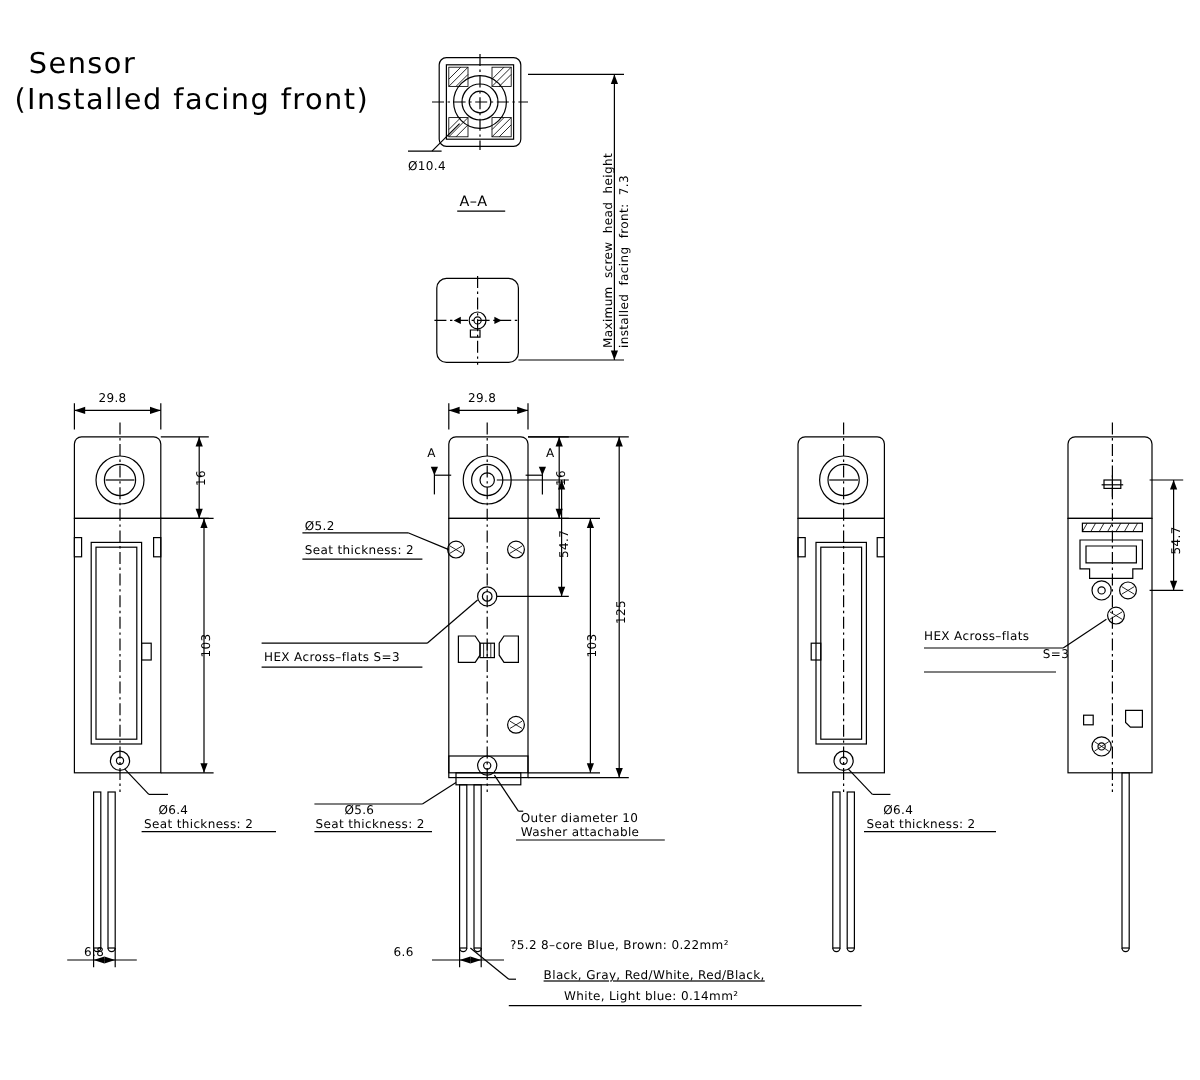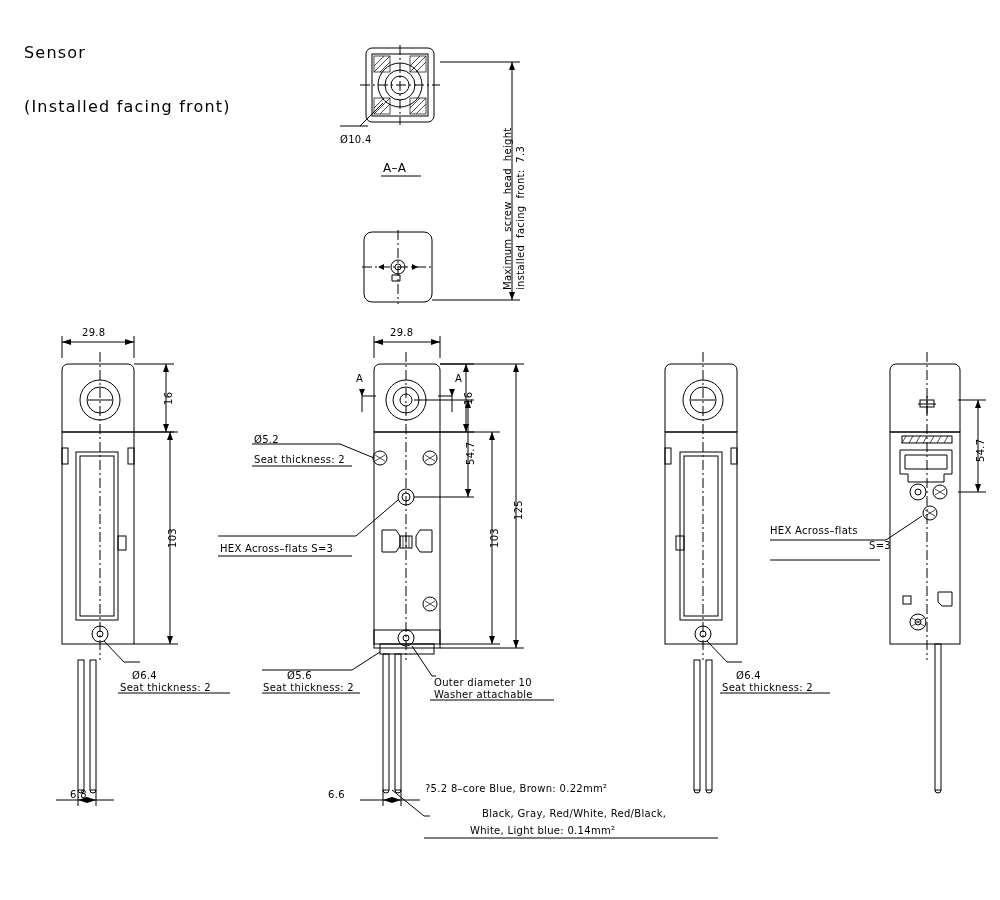--- a/index.html
+++ b/index.html
@@ -30,21 +30,21 @@
   .lbl {
     position: absolute;
     font-family: "DejaVu Sans", sans-serif;
     font-size: 10px;
     letter-spacing: 0.3px;
     white-space: pre;
     line-height: 12px;
     color: #000;
   }
   .lbl.big {
-    font-size: 16px;
+    font-size: 24px;
     letter-spacing: 1.2px;
     line-height: 26px;
   }
   .lbl.rot {
     transform-origin: 0 0;
     transform: rotate(-90deg);
   }
 </style>
 </head>
 <body>
@@ -370,21 +370,21 @@
 
         <line x1="922" y1="516" x2="886" y2="540"></line>
         <line x1="770" y1="540" x2="886" y2="540"></line>
         <line x1="770" y1="560" x2="880" y2="560"></line>
       </g>
 
     </g>
   </svg>
 
   <div class="lbl big" style="left:24px; top:40px;">Sensor</div>
-  <div class="lbl big" style="left:24px; top:70px;margin-top:24px;">(Installed facing front)</div>
+  <div class="lbl big" style="left:12px; top:70px;">(Installed facing front)</div>
 
   <div class="lbl" style="left:340px; top:134px;">Ø10.4</div>
 
   <div class="lbl" style="left:383px; top:162px; font-size:12px;">A–A</div>
 
   <div class="lbl rot" style="left:502px; top:290px;">Maximum  screw  head  height</div>
   <div class="lbl rot" style="left:515px; top:290px;">installed  facing  front:  7.3</div>
 
   <div class="lbl" style="left:356px; top:373px;">A</div>
   <div class="lbl" style="left:455px; top:373px;">A</div>
@@ -419,16 +419,16 @@
   <div class="lbl" style="left:434px; top:677px;">Outer diameter 10</div>
   <div class="lbl" style="left:434px; top:689px;">Washer attachable</div>
 
   <div class="lbl" style="left:736px; top:670px;">Ø6.4</div>
   <div class="lbl" style="left:722px; top:682px;">Seat thickness: 2</div>
 
   <div class="lbl" style="left:770px; top:525px;">HEX Across–flats</div>
   <div class="lbl" style="left:869px; top:540px;">S=3</div>
 
   <div class="lbl" style="left:425px; top:783px;">?5.2 8–core Blue, Brown: 0.22mm²</div>
-  <div class="lbl" style="left:482px; top:808px;">Black, Gray, Red/White, Red/Black,</div>
+  <div class="lbl" style="left:453px; top:808px;text-decoration:underline;">Black, Gray, Red/White, Red/Black,</div>
   <div class="lbl" style="left:470px; top:825px;">White, Light blue: 0.14mm²</div>
 
 </div>
 
 </body></html>

